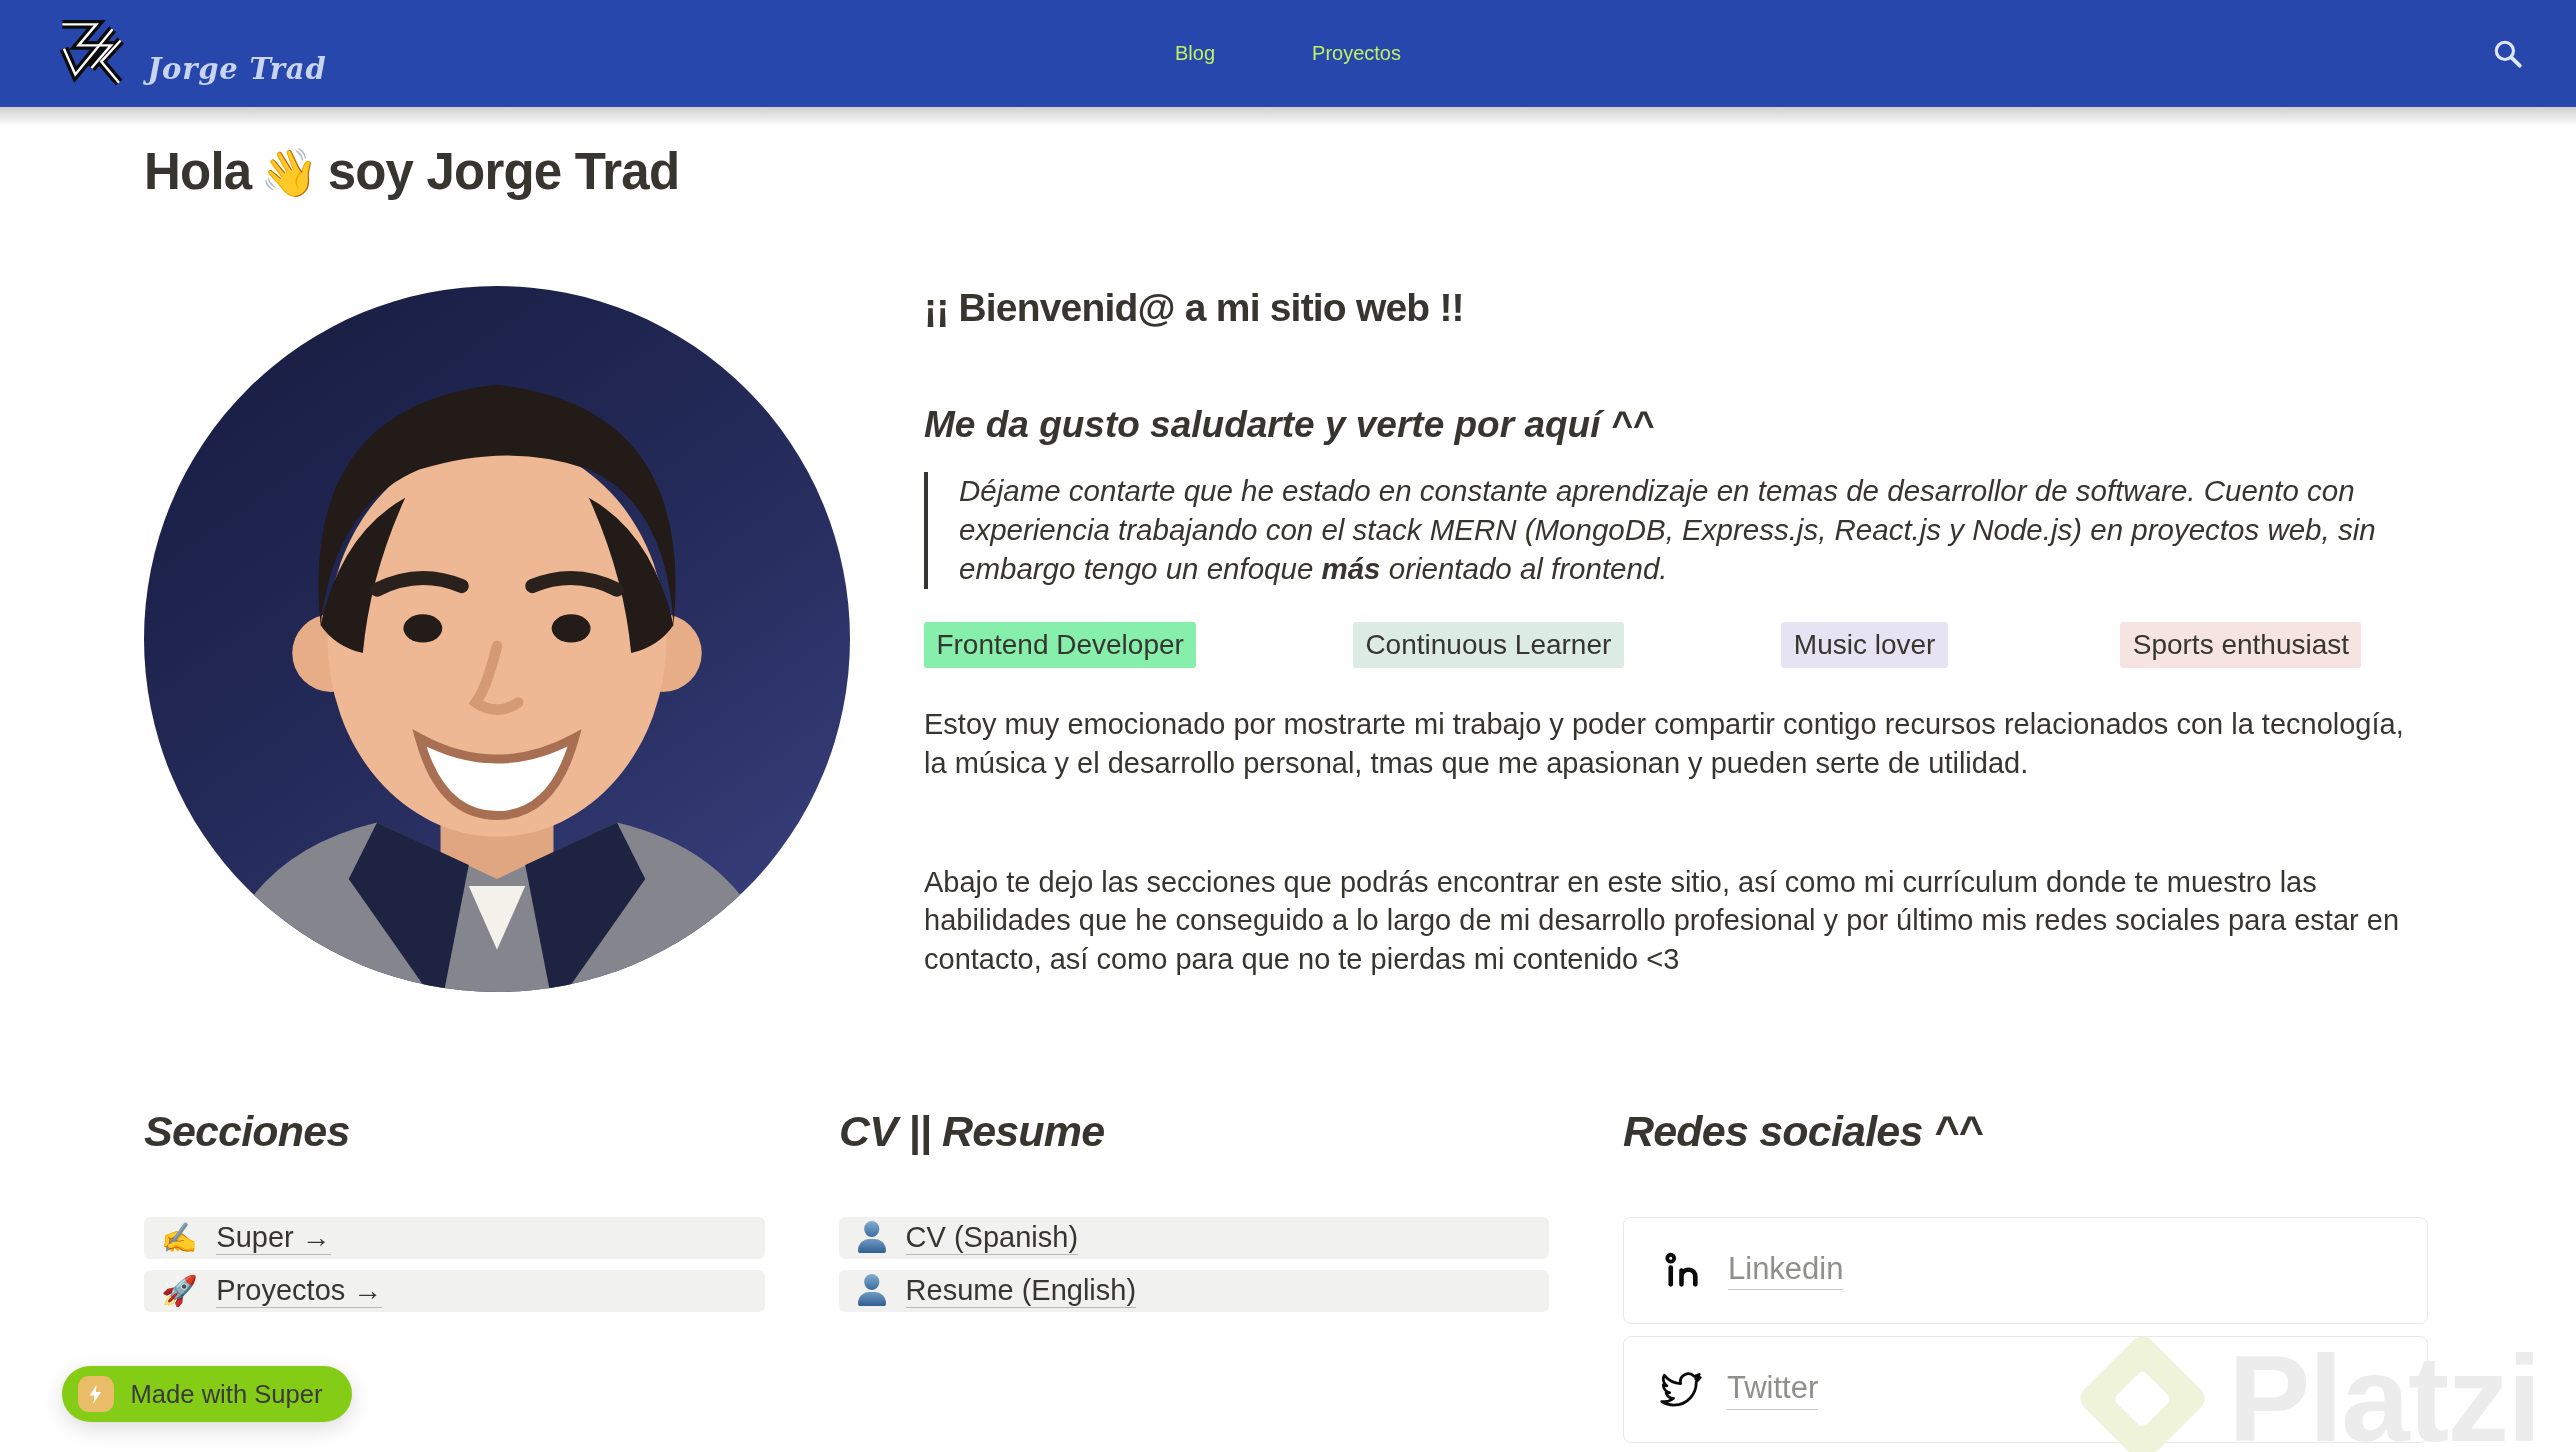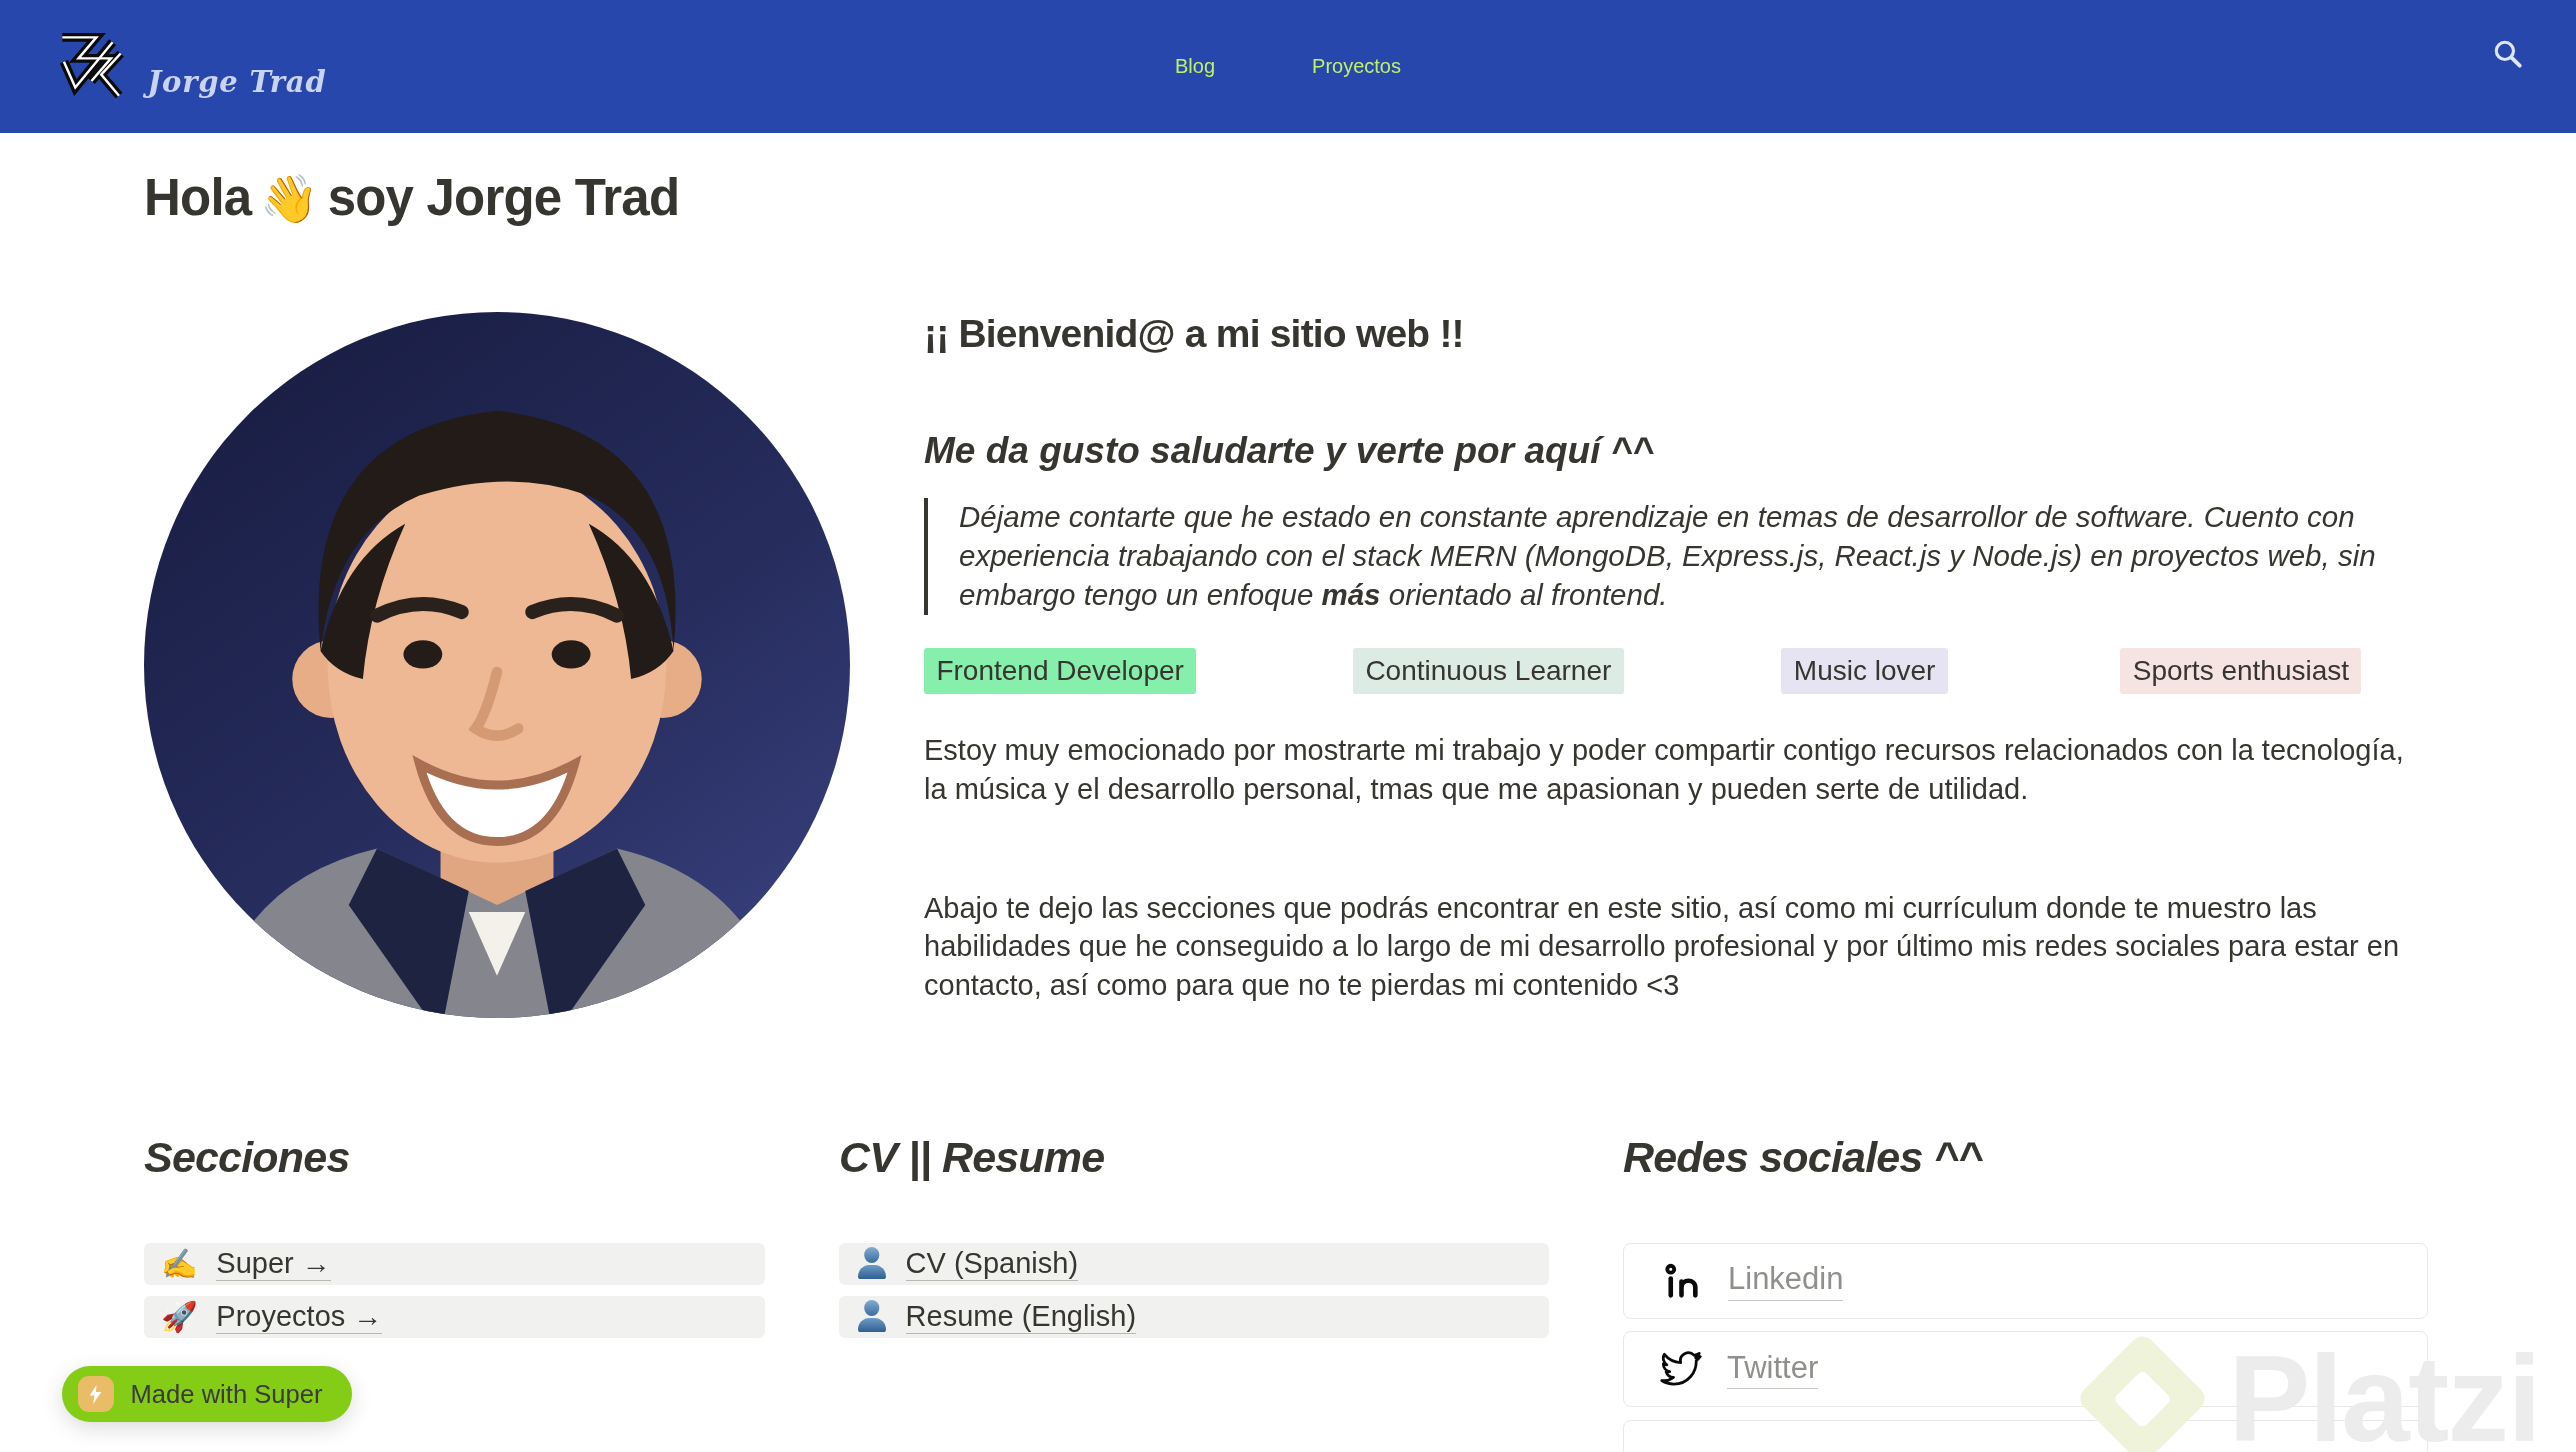--- a/index.html
+++ b/index.html
@@ -2,21 +2,21 @@
 <html style="font-size:12.4px"><head>
 <meta charset="utf-8">
 <style>
   * { box-sizing: border-box; margin: 0; padding: 0; }
   html,body { width:2576px; height:1452px; }
   body {
     font-family: "Liberation Sans", sans-serif;
     color:#37352f; background:#ffffff; overflow:hidden; position:relative;
   }
   
-  .navbar{ height:133px; background:#2847ad; display:flex; align-items:center;
+  .navbar{ height:107px; background:#2847ad; display:flex; align-items:center;
     padding:0 51px; position:relative; z-index:5;}
   .nav-shadow{ position:absolute; top:107px; left:0; right:0; height:18.6px;
     background:linear-gradient(#9d9d9d, rgba(255,255,255,0)); opacity:.5; pointer-events:none;}
   .brand{ display:flex; align-items:flex-end; gap:15.5px; cursor:pointer;}
   .brand svg{ width:81px; height:81px; display:block;}
   .brand-name{ font-family:"DejaVu Serif", serif; font-style:italic; font-weight:bold;
     font-size:29px; color:#c9d4ee; padding-bottom:7.8px; letter-spacing:0.8px;}
   .nav-links{ position:absolute; left:50%; transform:translateX(-50%);
     display:flex; gap:97px;}
   .nav-link{ font-size:20px; color:#bef264; text-decoration:none; cursor:pointer;}
@@ -52,21 +52,21 @@
   .pill .emoji{ font-size:29.5px; line-height:1;}
   .pill-link{ font-size:29px; color:#37352f; text-decoration:none;
     border-bottom:1.6px solid rgba(55,53,47,.3); padding-bottom:0.8px; cursor:pointer;}
   .person-icon{ width:31px; height:34px; position:relative; flex:0 0 auto;}
   .person-icon::before{ content:""; position:absolute; left:50%; top:0; transform:translateX(-50%);
     width:15.5px; height:15.5px; border-radius:50%;
     background:linear-gradient(#86abd0,#3a6da0);}
   .person-icon::after{ content:""; position:absolute; left:50%; bottom:1.6px; transform:translateX(-50%);
     width:28px; height:14px; border-radius:14px 14px 3.1px 3.1px;
     background:linear-gradient(#6f9ac4,#2f5f91);}
-  .card{ border:1.6px solid #e8e8e6; border-radius:7.8px; height:76px; margin-bottom:12.4px;
+  .card{ border:1.6px solid #e8e8e6; border-radius:7.8px; height:107px; margin-bottom:12.4px;
     display:flex; align-items:center; gap:25px; padding:0 36px; background:#fff; cursor:pointer;}
   .card-link{ font-size:31px; color:#8f8f8b; text-decoration:none;
     border-bottom:1.6px solid #c8c8c5; padding-bottom:2.3px; cursor:pointer;}
   .card-icon{ flex:0 0 auto; display:flex; align-items:center;}
   
   .super-badge{ position:absolute; left:62px; bottom:30px; height:56px; background:#84cc16;
     border-radius:28px; display:flex; align-items:center; gap:17px; padding:0 29.5px 0 15.5px;
     box-shadow:0 6.2px 22px rgba(0,0,0,.14), 0 0 0 0.8px rgba(0,0,0,.02); z-index:20; cursor:pointer;text-align:right;}
   .bolt-square{ width:36px; height:36px; border-radius:11px; background:#e9bd68;
     display:flex; align-items:center; justify-content:center;}

